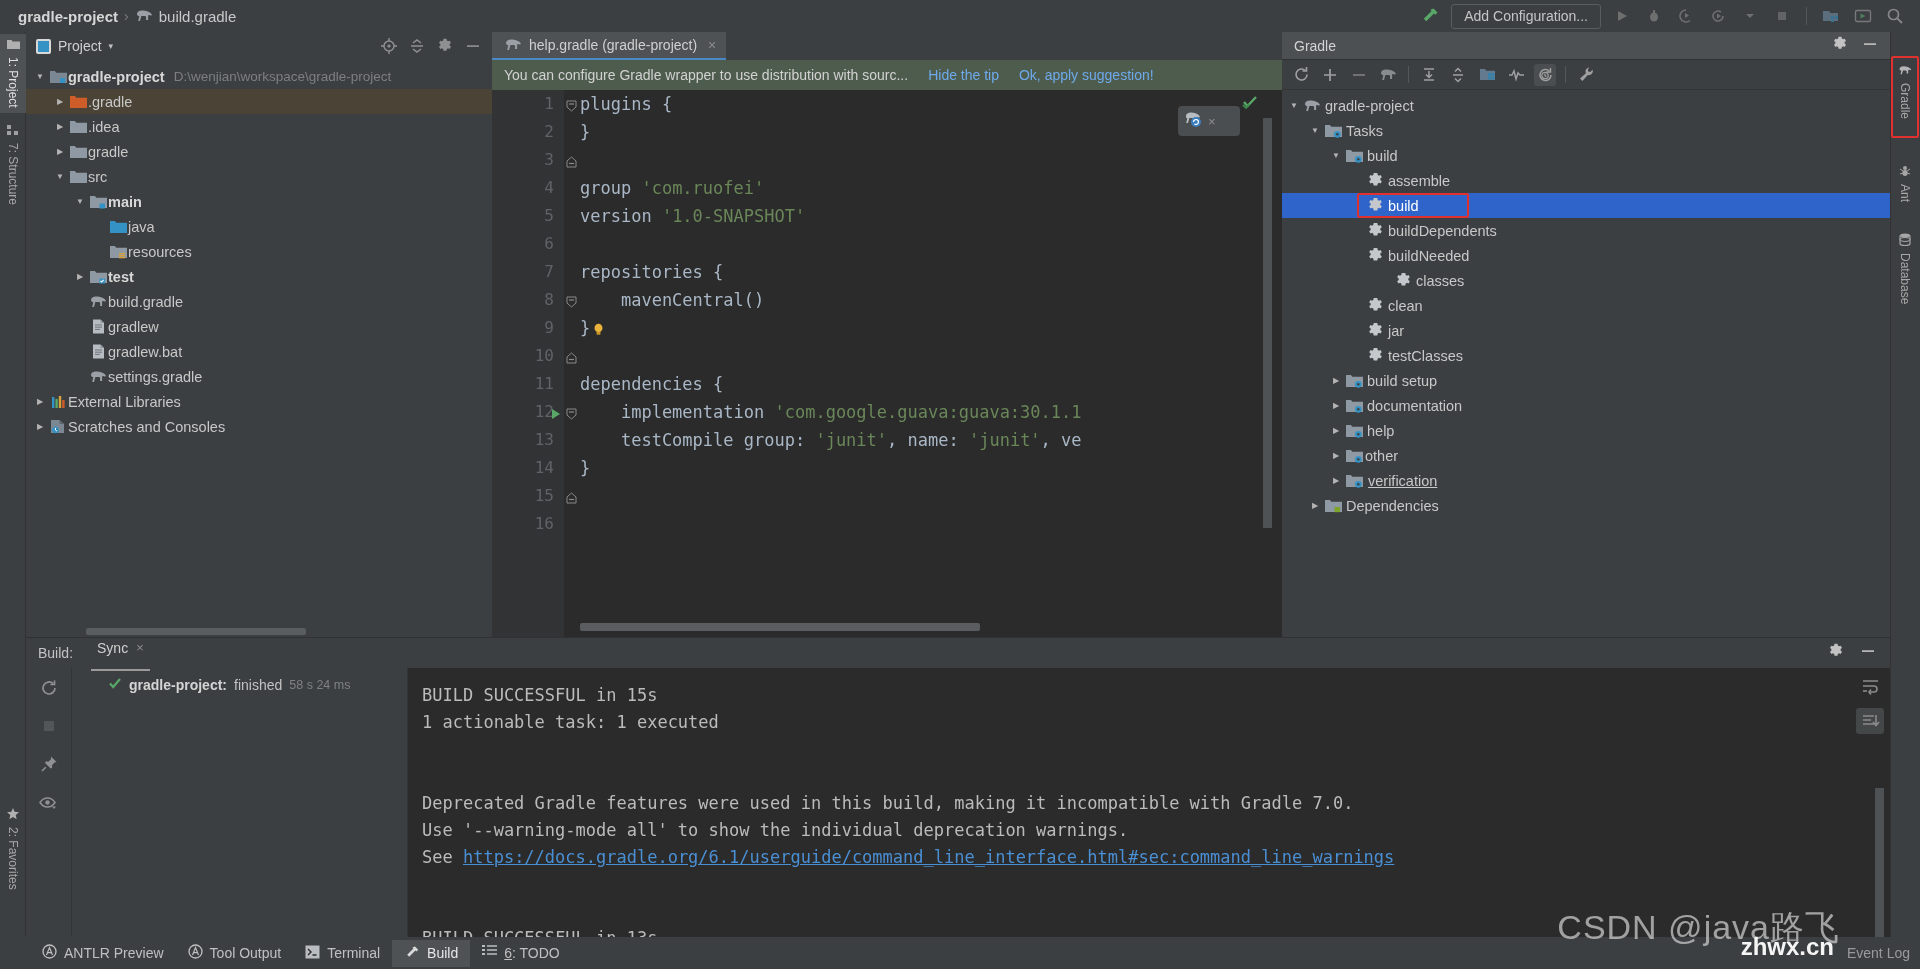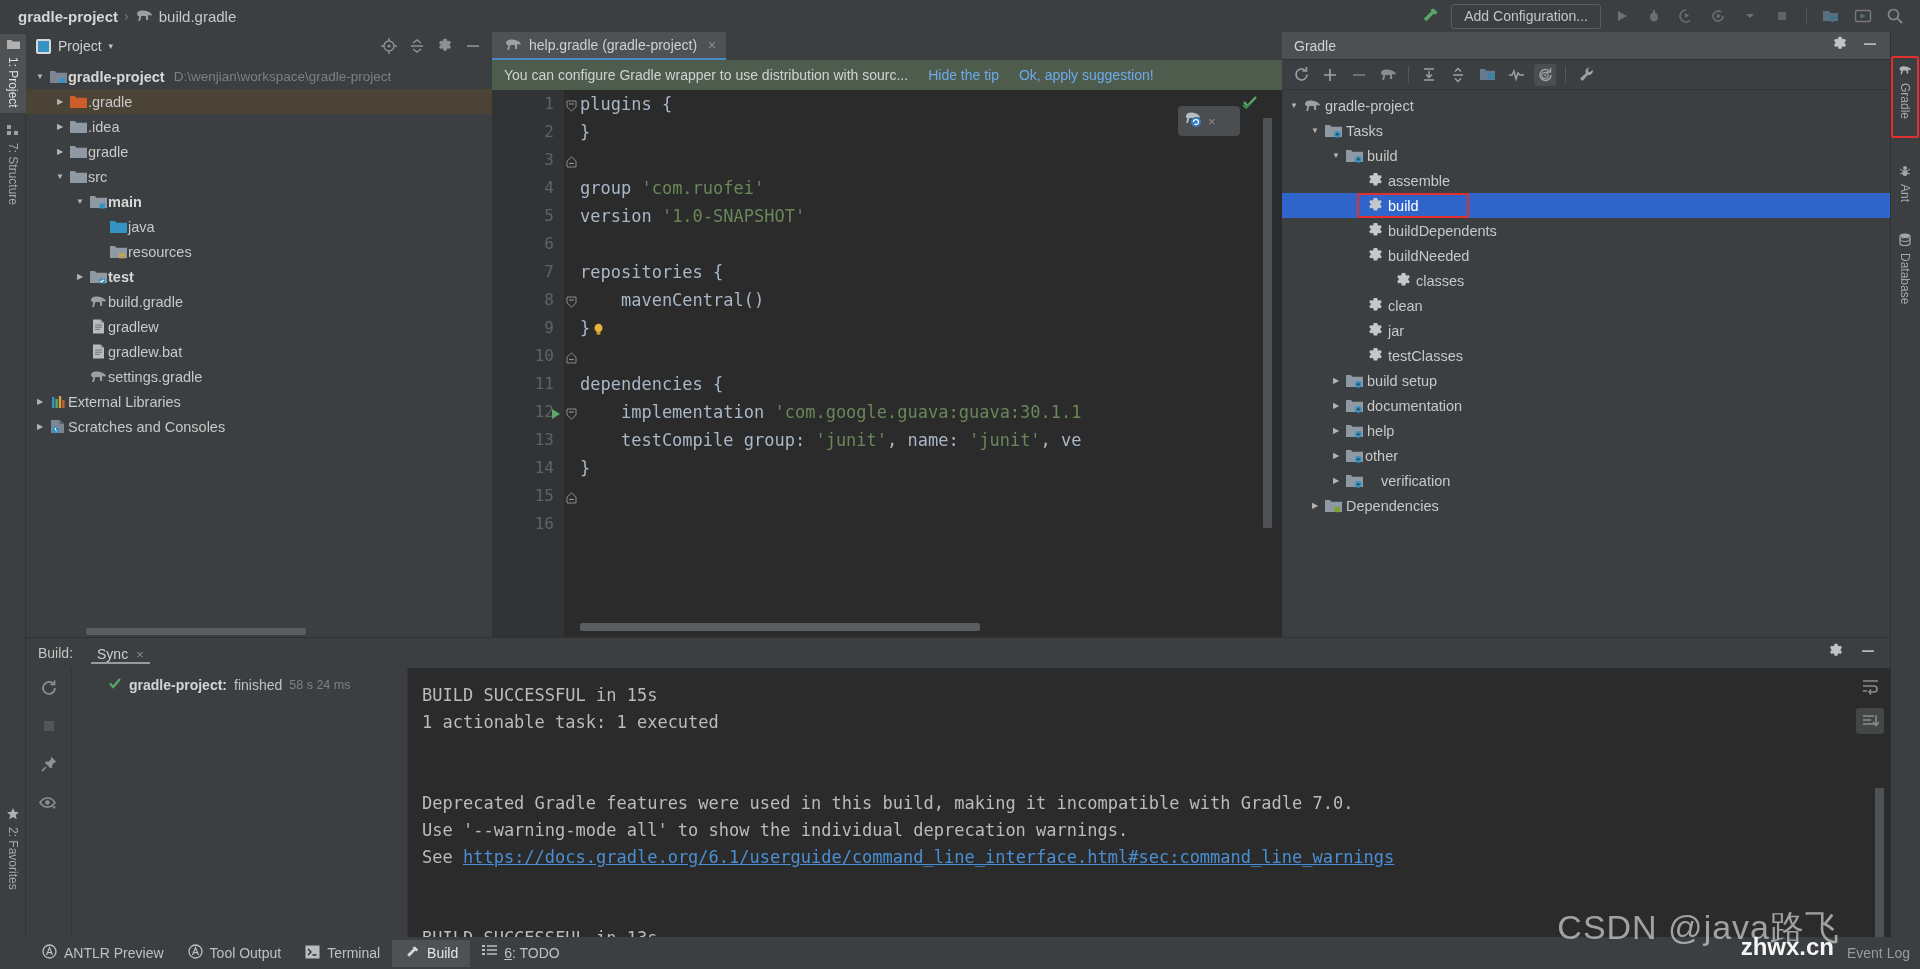--- a/index.html
+++ b/index.html
@@ -174,21 +174,21 @@
 
   
   .build-panel {
     position: absolute; left: 26px; top: 637px; width: 1864px; height: 300px;
     background: #3c3f41; border-top: 1px solid #2f3132;
   }
   .bp-head { height: 30px; display:flex; align-items:center; padding: 0 8px 0 12px; }
   .bp-head .lbl { font-size: 14px; color: #c3c3c3; margin-right: 18px; }
   .bp-tab {
     font-size: 14px; color: #cfcfcf; display:flex; align-items:center; gap:8px;
-    padding: 4px 6px 0; border-bottom: 2px solid #9a9a9a;
+    padding: 4px 6px 13px; border-bottom: 2px solid #9a9a9a;
   }
   .bp-tab .x { color:#8b8b8b; font-size: 13px; }
   .bp-head .hr { margin-left:auto; display:flex; align-items:center; gap:16px; padding-right:6px;}
 
   .bp-body { position:absolute; left:0; top:30px; right:0; bottom:0; display:flex; }
   .bp-icons { width: 46px; display:flex; flex-direction:column; align-items:center; gap: 18px; padding-top: 10px;
               border-right:1px solid #323436; }
   .bp-ic { width: 20px; height: 20px; opacity:.72; display:flex;align-items:center;justify-content:center;}
   .bp-tree { width: 336px; border-right: 1px solid #323436; padding-top: 8px; }
   .bp-node { display:flex; align-items:center; gap:7px; padding-left: 36px; font-size: 14px; white-space:nowrap;}
@@ -887,21 +887,21 @@
         <div class="grow" style="position: relative;">
           <span style="width: 46px; flex: 0 0 auto;"></span>
           <span class="arrow">▶</span>
           <span class="ticon">
             <svg width="17" height="14" viewBox="0 0 17 14">
               <path d="M0 1h5l1.2 1.7H17V13H0z" fill="#8e99a3"></path>
               <circle cx="12.3" cy="10.3" r="3.4" fill="#3592c4"></circle>
               <circle cx="12.3" cy="10.3" r="1.2" fill="#3c3f41"></circle>
             </svg>
           </span>
-          <span class="glabel" style="margin-left: 17px;">verification</span>
+          <span class="glabel" style="margin-left: 4px; text-decoration: underline;">verification</span>
         </div>
         <div class="grow" style="position: relative;">
           <span style="width: 25px; flex: 0 0 auto;"></span>
           <span class="arrow">▶</span>
           <span class="ticon">
             <svg width="17" height="14" viewBox="0 0 17 14">
               <path d="M0 1h5l1.2 1.7H17V13H0z" fill="#8e99a3"></path>
               <rect x="9.5" y="8" width="5.5" height="5.2" fill="#7ba428"></rect>
             </svg>
           </span>

